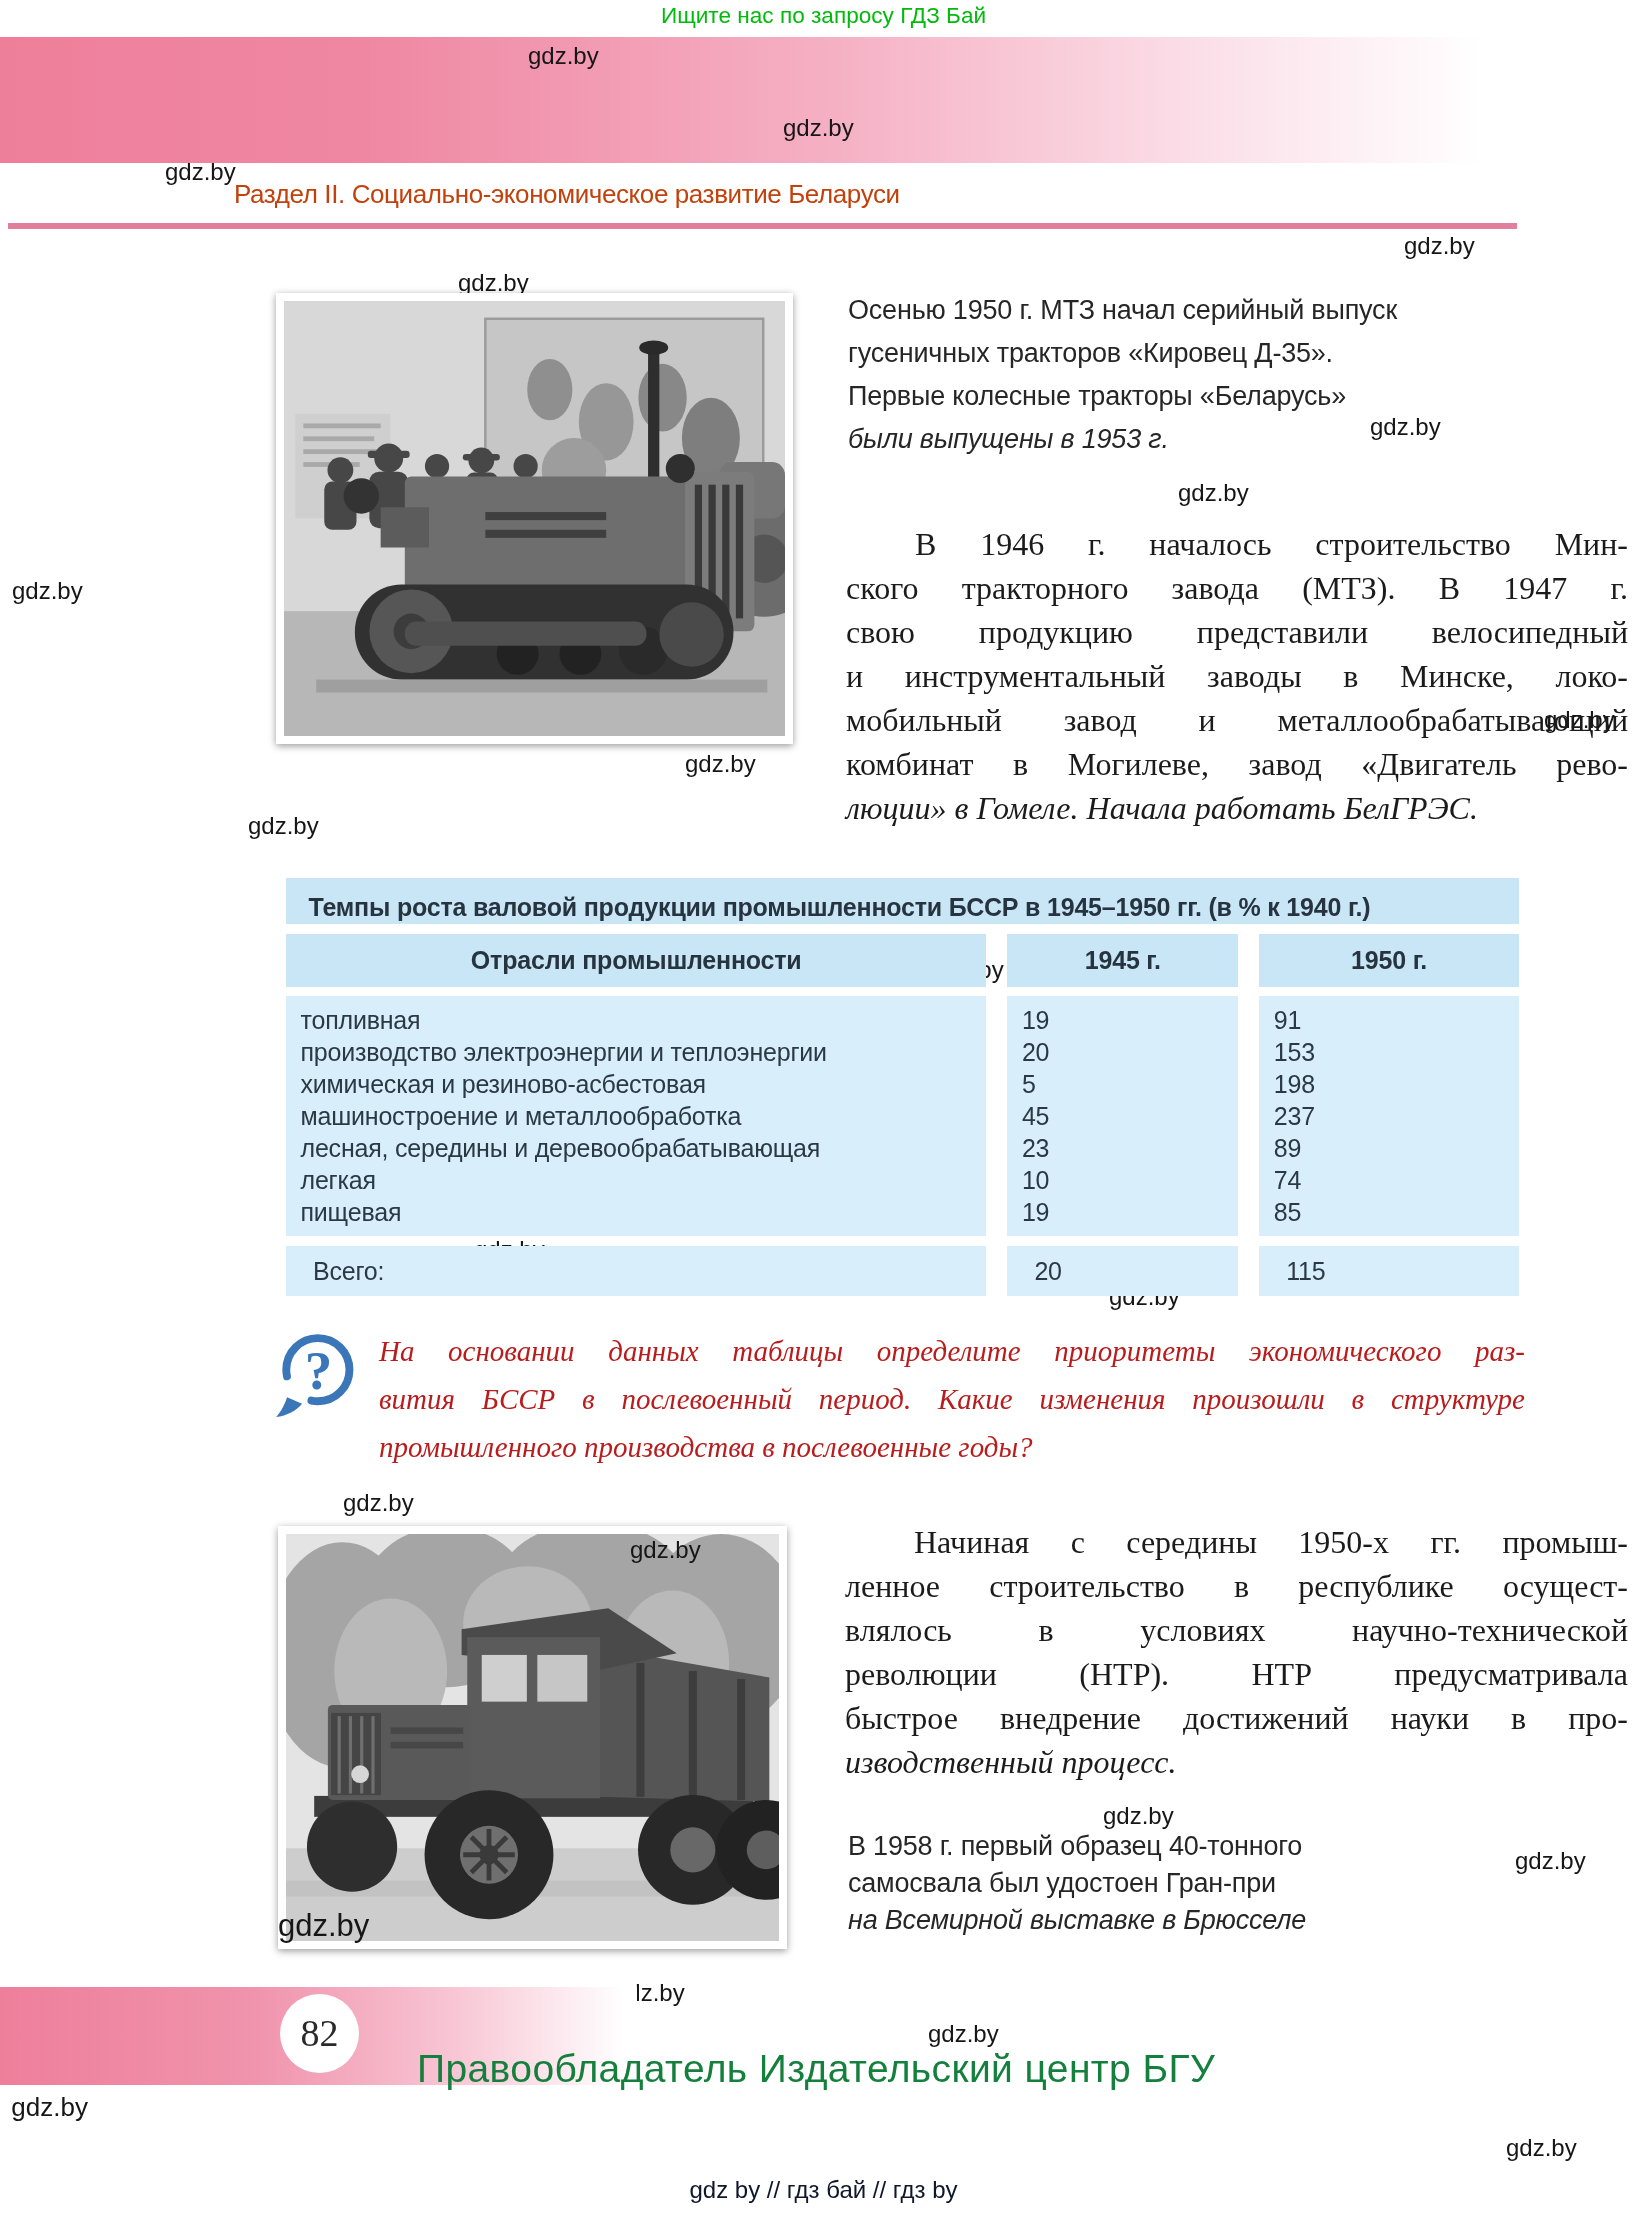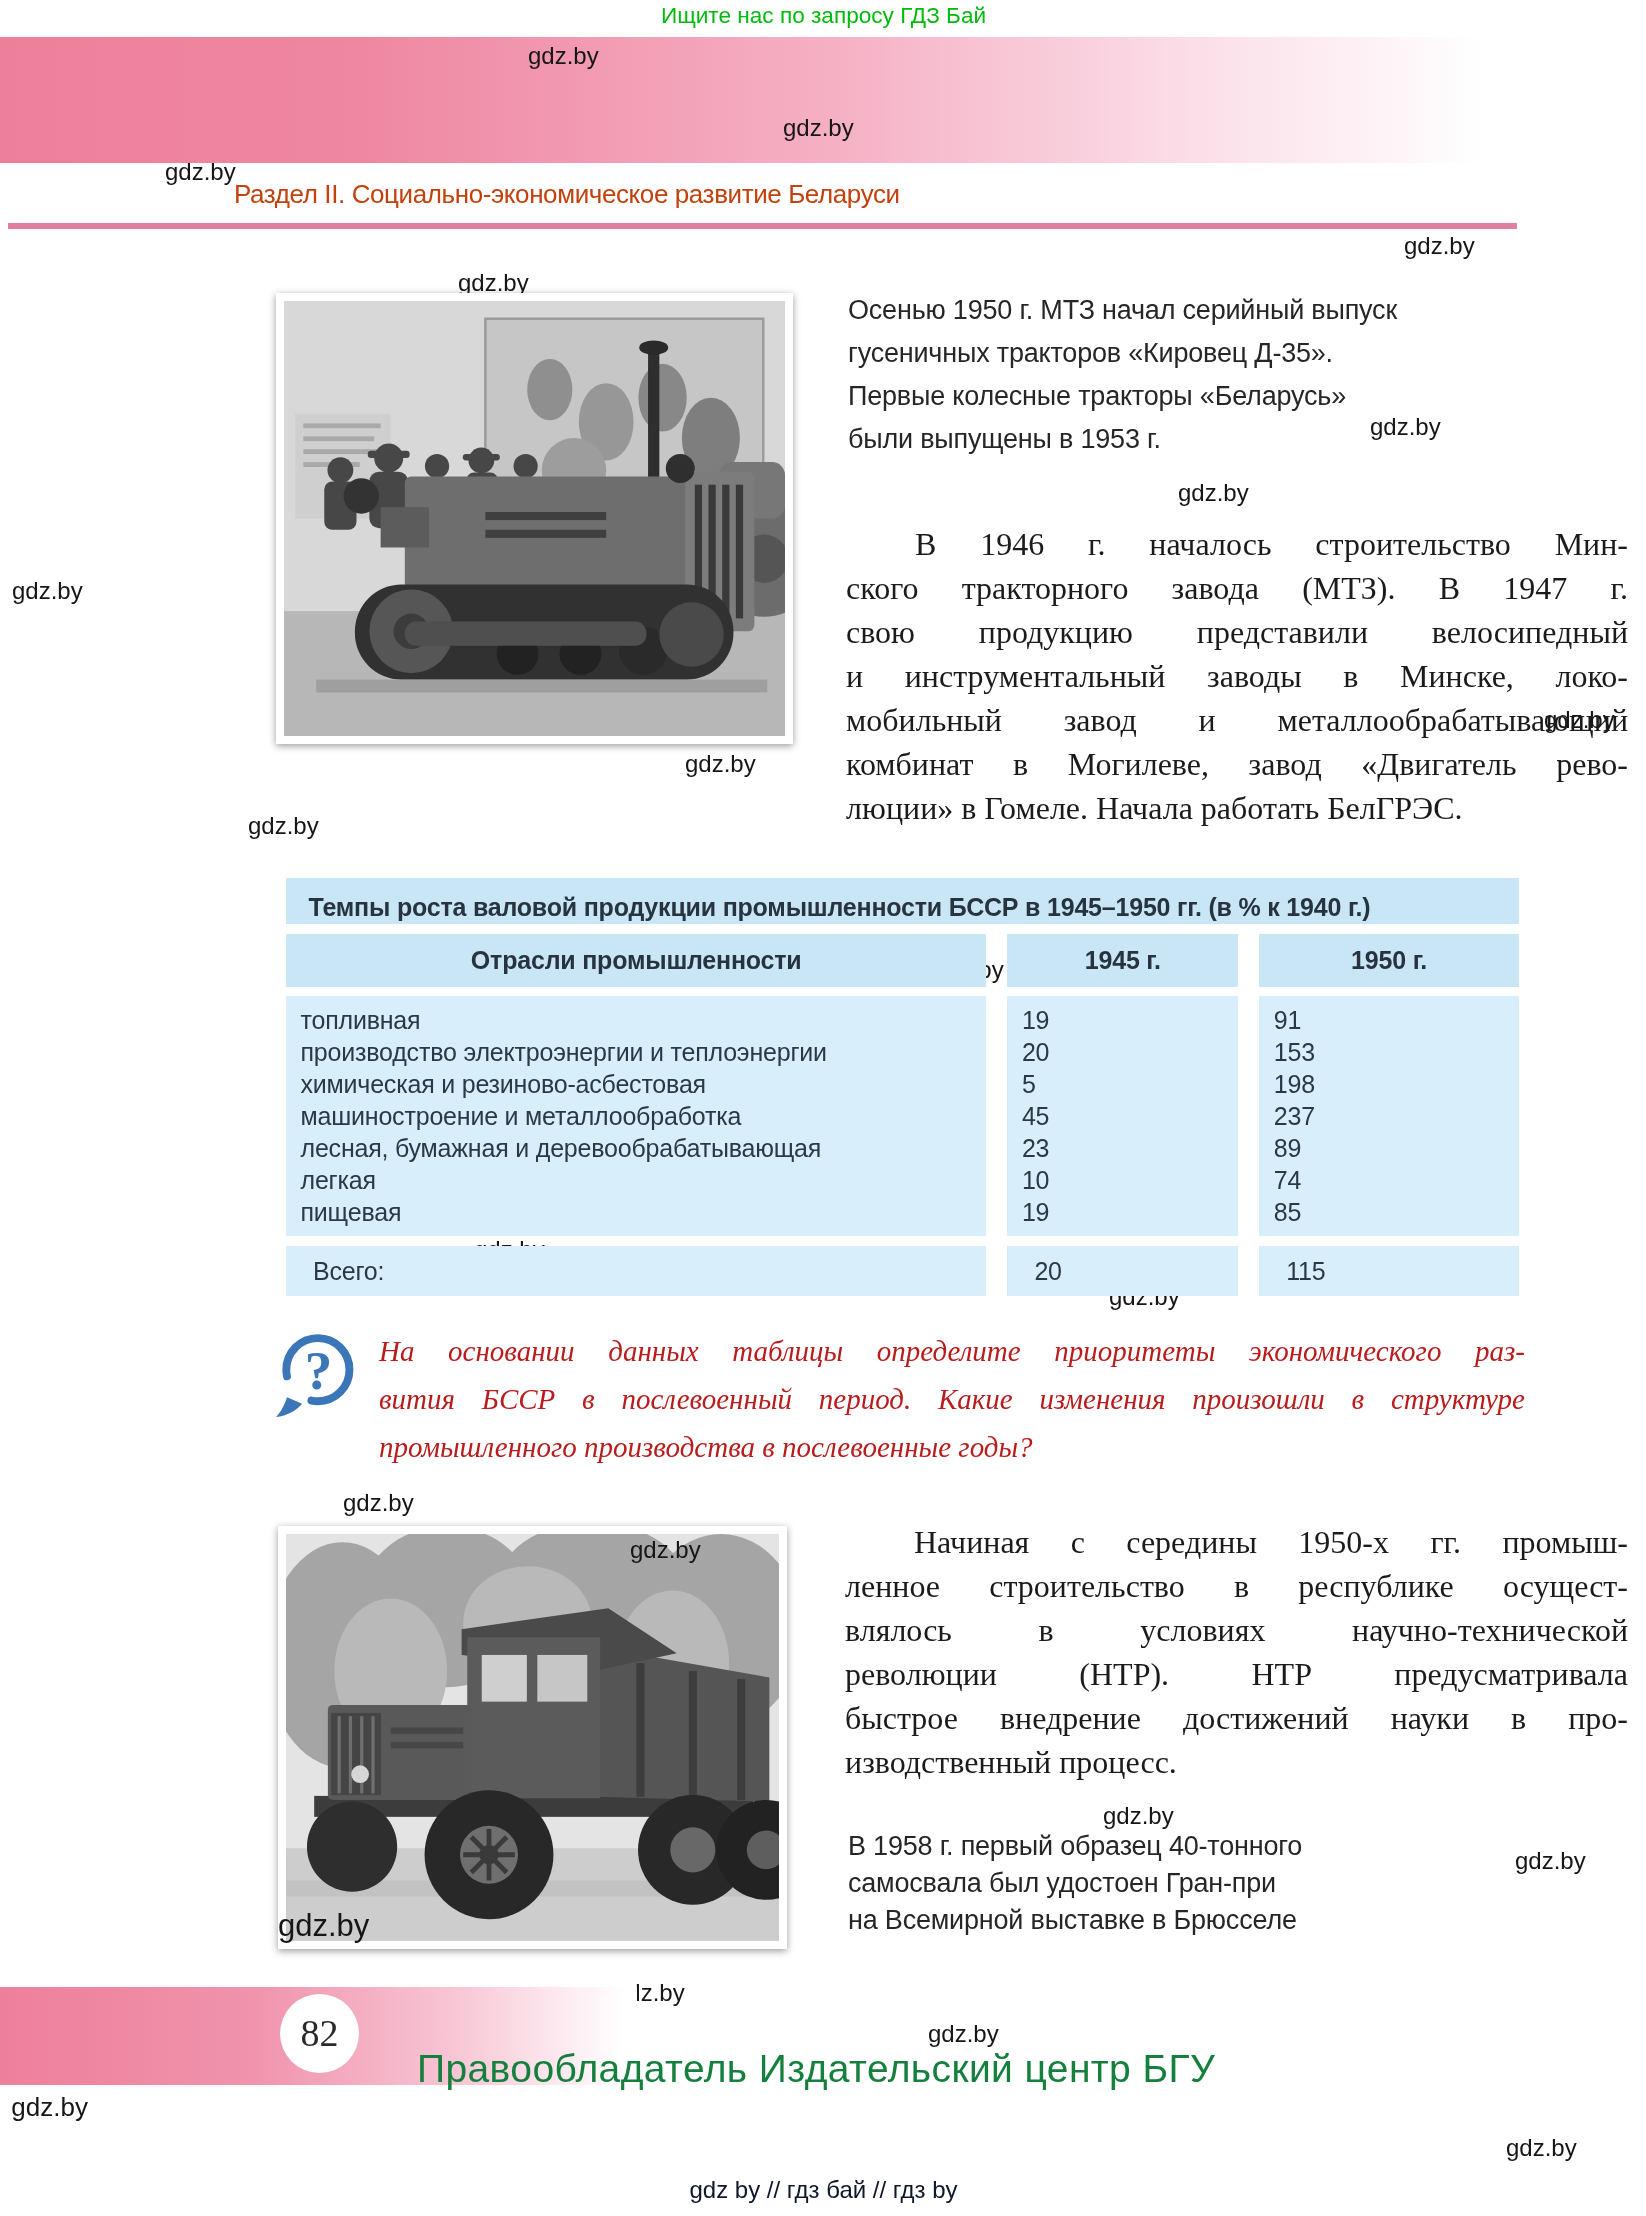--- a/index.html
+++ b/index.html
@@ -30,21 +30,21 @@
   }
   
   .photo {
     position:absolute; background:#dcdcdc; border:8px solid #ffffff;
     box-shadow:0 1.6px 7.3px rgba(0,0,0,0.40);
   }
   .photo svg { display:block; }
   
   .para { position:absolute; }
   .para .tl { text-align:justify; text-align-last:justify; }
-  .para .tl.last { text-align-last:left; }
+  .para .tl.last { text-align-last:left;font-style:italic; }
   .para.ragged .tl, .para.ragged .tl.last { text-align:left; text-align-last:left; }
   .para.indent .tl:first-child { padding-left:69px; box-sizing:border-box; }
   .sans-para { font-size:27px; line-height:43px; color:#262626; letter-spacing:-0.2px; }
   .serif-para { font-family:"Liberation Serif", serif; font-size:32px; line-height:44px; color:#1b1b1b; }
   .question-text {
     font-family:"Liberation Serif", serif; font-style:italic; font-size:29px;
     line-height:48px; color:#b91c1c;
   }
   
   .tbl { position:absolute; left:286px; top:878px; width:1233px; color:#2b3845; letter-spacing:-0.2px; }
@@ -211,21 +211,21 @@
       <div class="c1 chead">Отрасли промышленности</div>
       <div class="c2 chead">1945 г.</div>
       <div class="c3 chead">1950 г.</div>
     </div>
     <div class="tbl-row tbl-body">
       <div class="c1 cbody">
         <div class="cell">топливная</div>
         <div class="cell">производство электроэнергии и теплоэнергии</div>
         <div class="cell">химическая и резиново-асбестовая</div>
         <div class="cell">машиностроение и металлообработка</div>
-        <div class="cell">лесная, бумажная и деревообрабатывающая</div>
+        <div class="cell">лесная, середины и деревообрабатывающая</div>
         <div class="cell">легкая</div>
         <div class="cell">пищевая</div>
       </div>
       <div class="c2 cbody">
         <div class="cell">19</div>
         <div class="cell">20</div>
         <div class="cell">5</div>
         <div class="cell">45</div>
         <div class="cell">23</div>
         <div class="cell">10</div>

